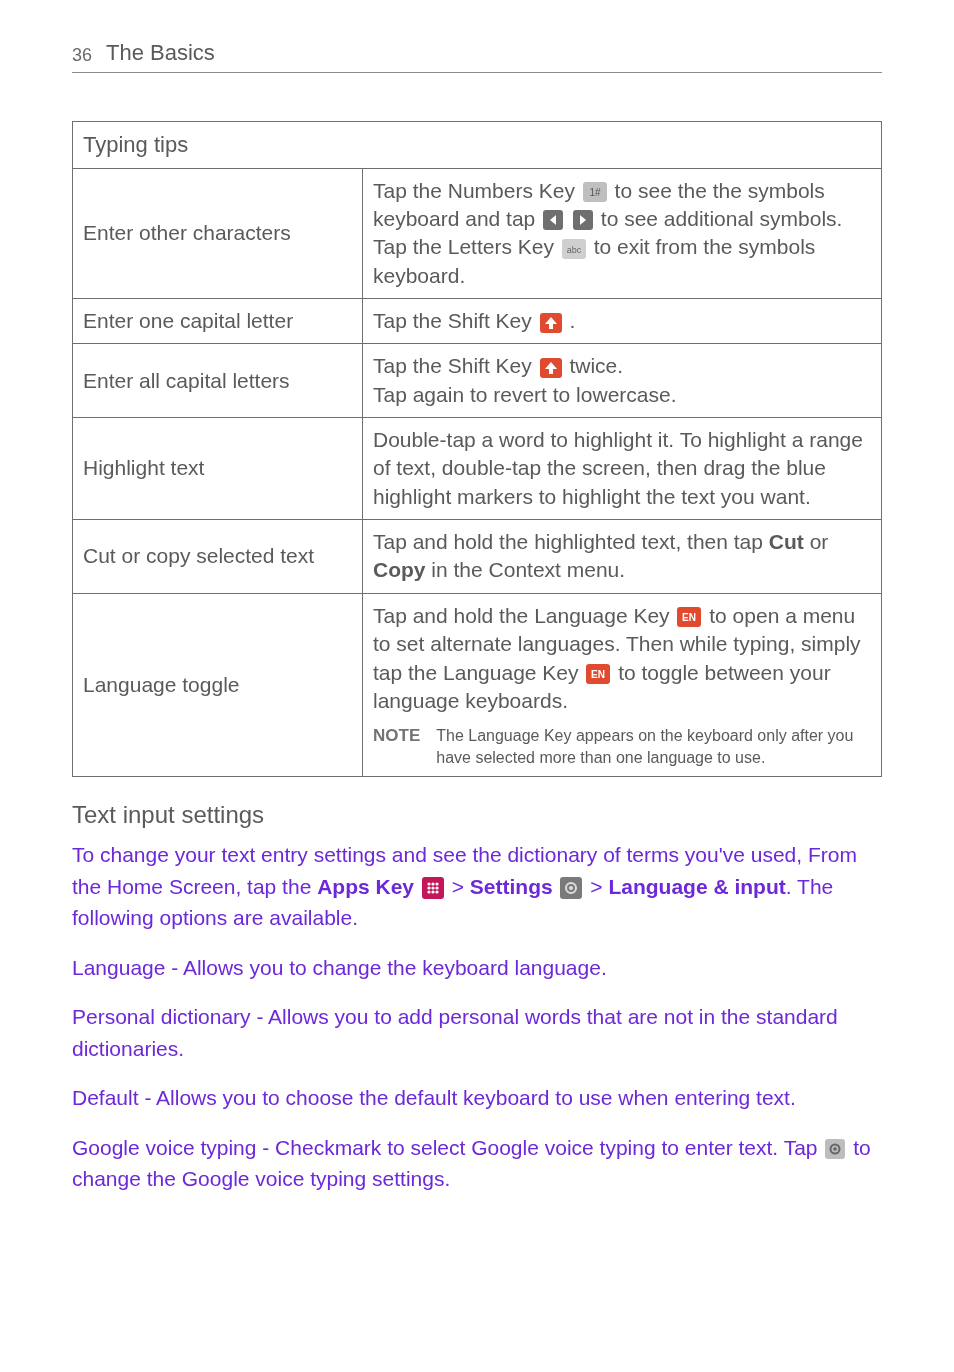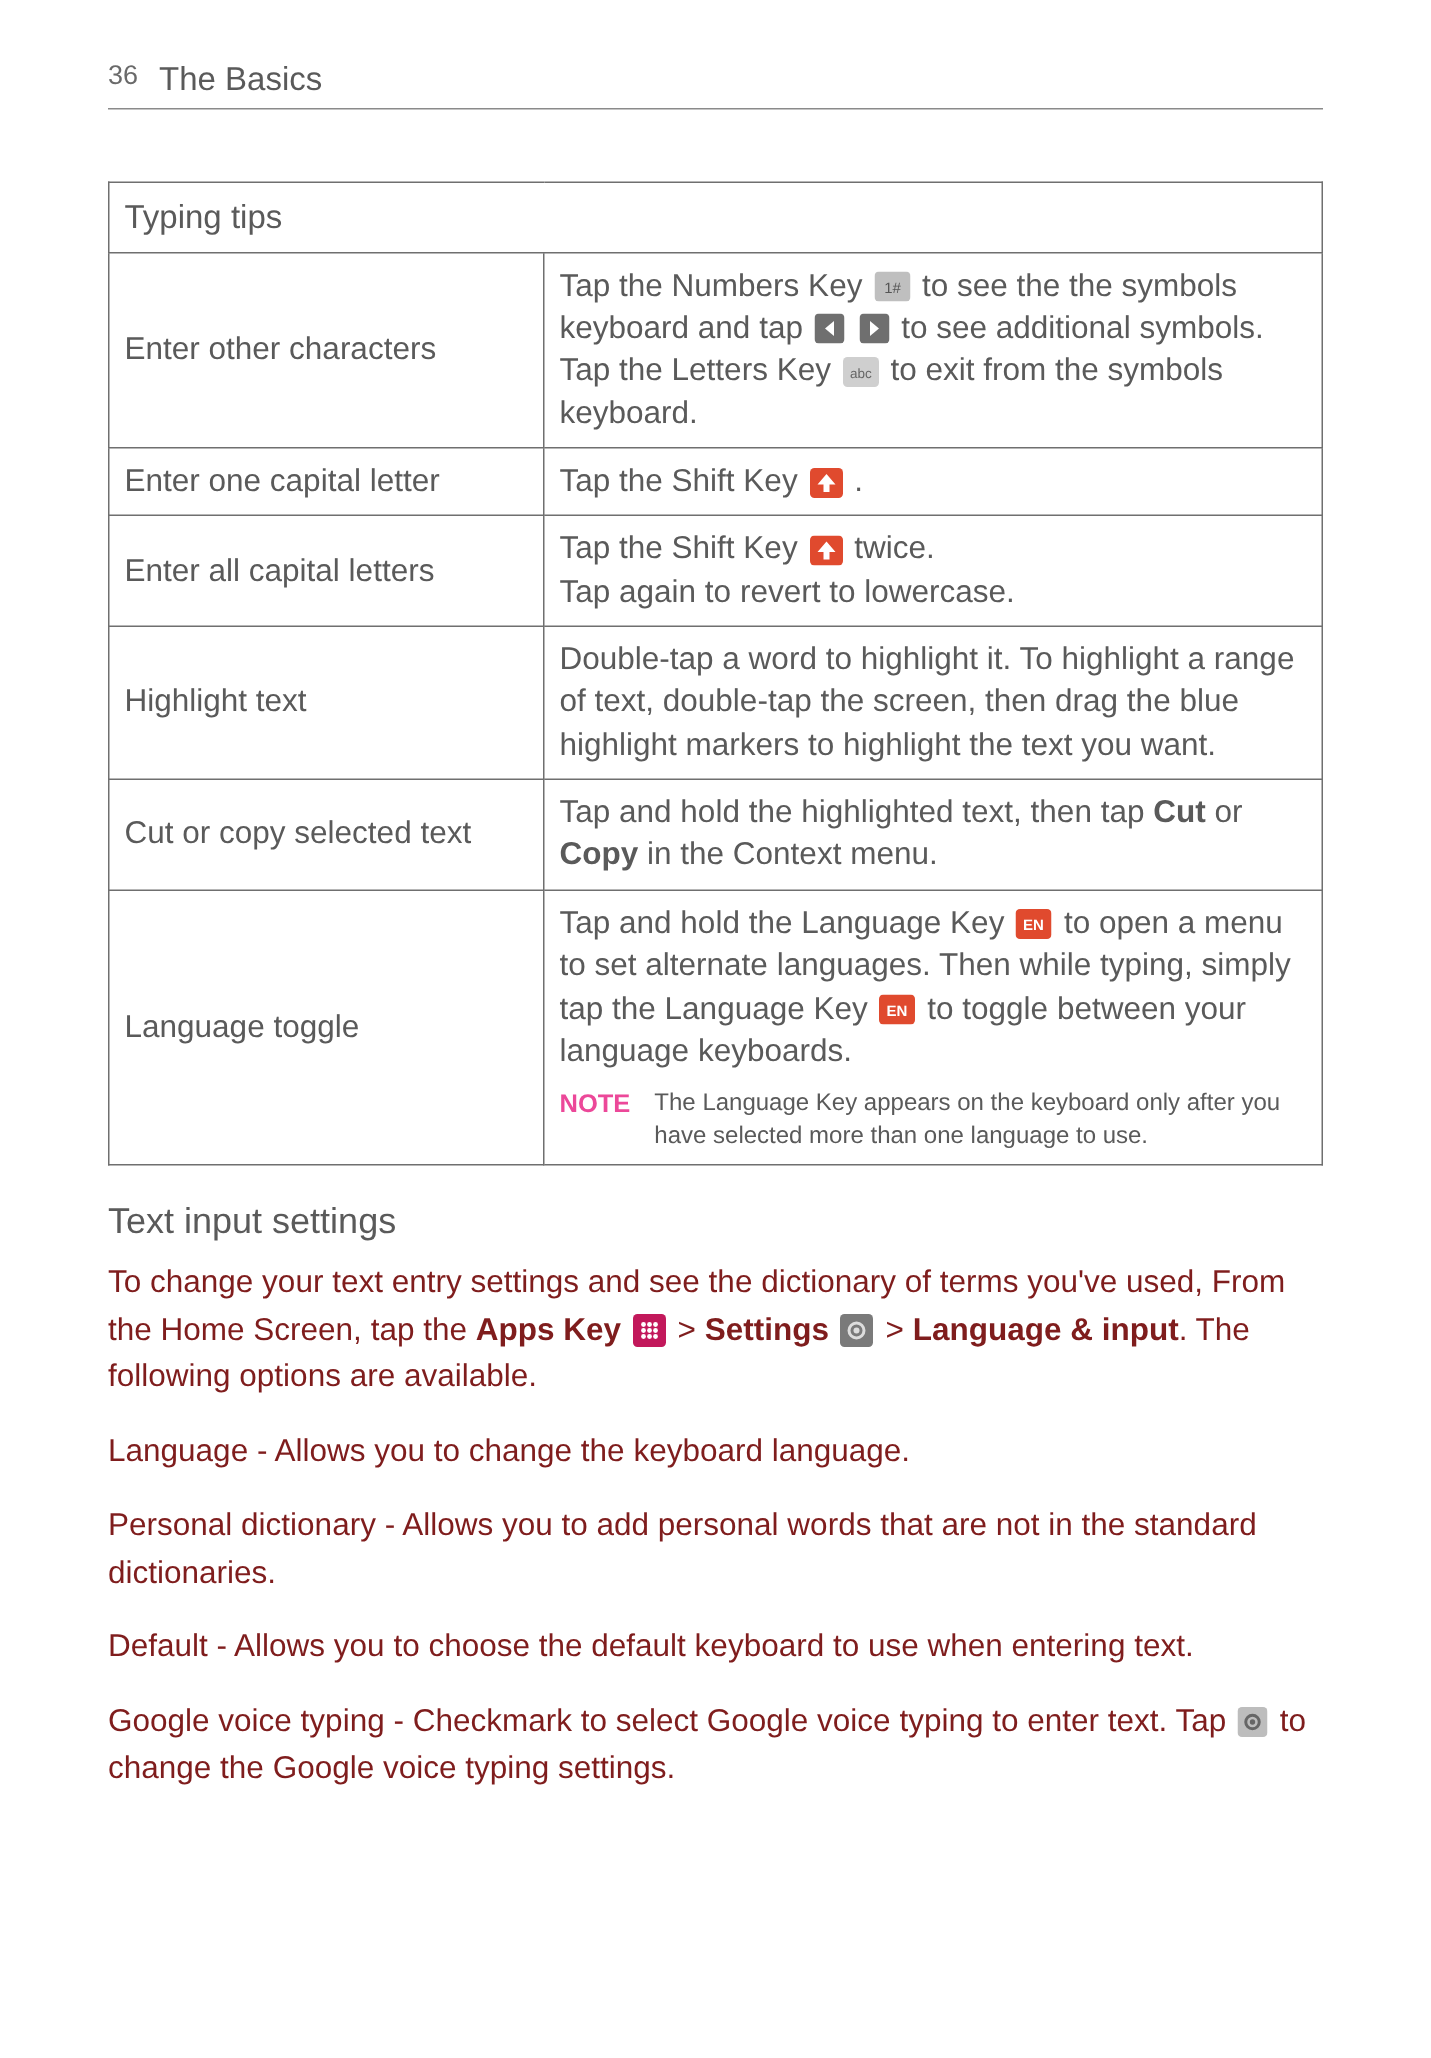--- a/index.html
+++ b/index.html
@@ -3,33 +3,33 @@
 <meta charset="utf-8">
 <style>
   * { margin: 0; padding: 0; box-sizing: border-box; }
   html, body { width: 954px; height: 1372px; }
   body {
     font-family: Arial, Helvetica, sans-serif;
     color: #5a5a5a;
     background: #fff;
     padding: 40px 72px 40px 72px;
   }
-  .hdr { display: flex; align-items: flex-start; gap: 14px; border-bottom: 1px solid #8a8a8a; padding-bottom: 6px; margin-bottom: 48px; }
+  .hdr { display: flex; align-items: flex-end; gap: 14px; border-bottom: 1px solid #8a8a8a; padding-bottom: 6px; margin-bottom: 48px; }
   .hdr .pno { font-size: 18px; color: #6a6a6a; }
   .hdr .section { font-size: 22px; color: #5a5a5a; font-weight: 400; }
   table.tips { width: 100%; border-collapse: collapse; padding-left: 32px; }
   table.tips th, table.tips td { border: 1px solid #6f6f6f; padding: 8px 10px; vertical-align: middle; font-size: 21px; line-height: 1.35; color: #5a5a5a; text-align: left; }
   table.tips th[colspan] { font-size: 22px; font-weight: 400; }
   table.tips td.left { width: 290px; }
   .bold { font-weight: 600; text-align: right; }
-  .note { color: #ec4899; font-weight: 600; font-size: 17px; display:inline-block; vertical-align: top; }
+  .note { color: #737373; font-weight: 600; font-size: 17px; display:inline-block; vertical-align: top; }
   .noteblock { margin-top: 10px; display:flex; gap:16px; align-items:flex-start; }
   .noteblock .notetext { font-size: 16px; line-height: 1.35; }
   h2.sub { font-size: 24px; font-weight: 400; color: #5a5a5a; margin-top: 24px; margin-bottom: 10px; }
-  .body { font-size: 21px; line-height: 1.5; color: #7f1d1d; }
+  .body { font-size: 21px; line-height: 1.5; color: #6d28d9; }
   .para { margin-bottom: 18px; }
   .indent { }
   .term { font-weight: 500; }
   .ic { display:inline-flex; vertical-align: middle; margin: 0 2px; }
   svg { display:block; }
 </style>
 </head>
 <body>
 
 <svg width="0" height="0" style="position:absolute">

